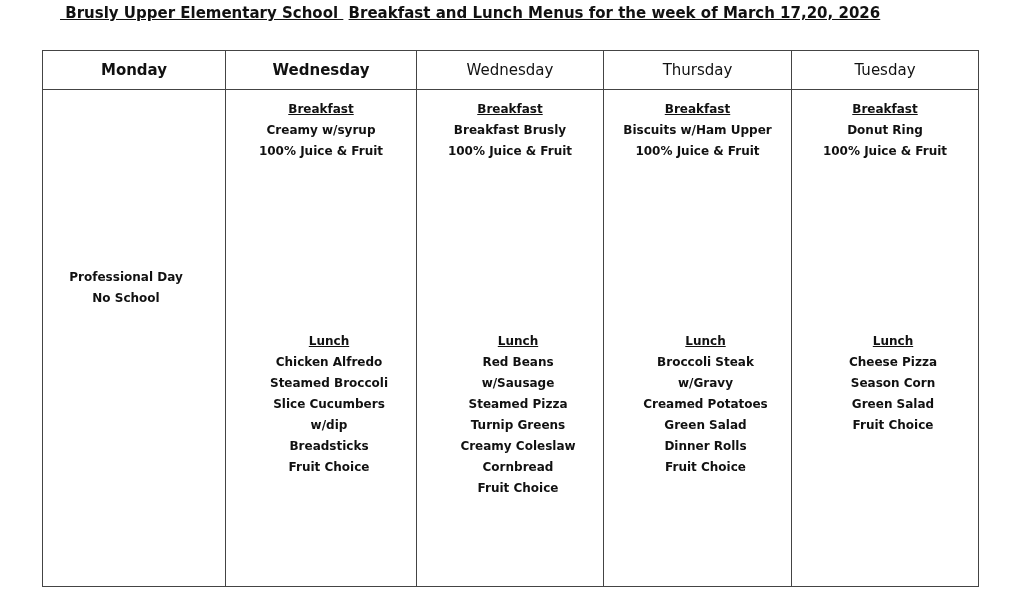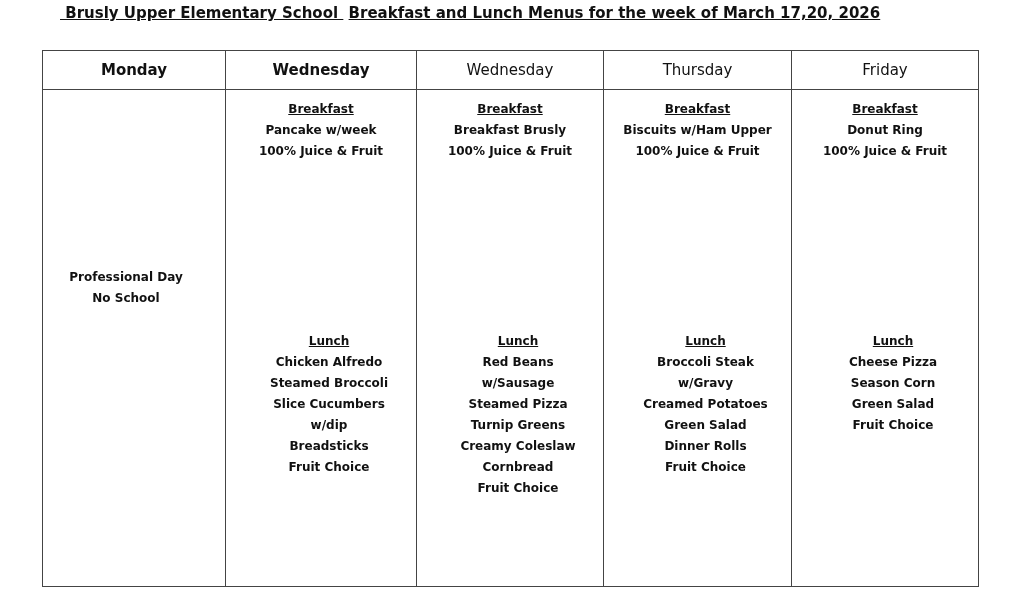--- a/index.html
+++ b/index.html
@@ -30,33 +30,33 @@
       <col style="width:187px">
       <col style="width:188px">
       <col style="width:187px">
   </colgroup>
   <tbody>
       <tr>
     <th class="b">Monday</th>
     <th class="b">Wednesday</th>
     <th class="n">Wednesday</th>
     <th class="n">Thursday</th>
-    <th class="n">Friday</th>
+    <th class="n">Tuesday</th>
   </tr>
   <tr>
     <td class="body">
       <div class="mon">
         <div>Professional Day</div>
         <div>No School</div>
       </div>
     </td>
     <td class="body">
       <div class="bk">
         <div class="hd">Breakfast</div>
-        <div>Pancake w/week</div>
+        <div>Creamy w/syrup</div>
         <div>100% Juice &amp; Fruit</div>
       </div>
       <div class="ln">
         <div class="hd">Lunch</div>
         <div>Chicken Alfredo</div>
         <div>Steamed Broccoli</div>
         <div>Slice Cucumbers</div>
         <div>w/dip</div>
         <div>Breadsticks</div>
         <div>Fruit Choice</div>

